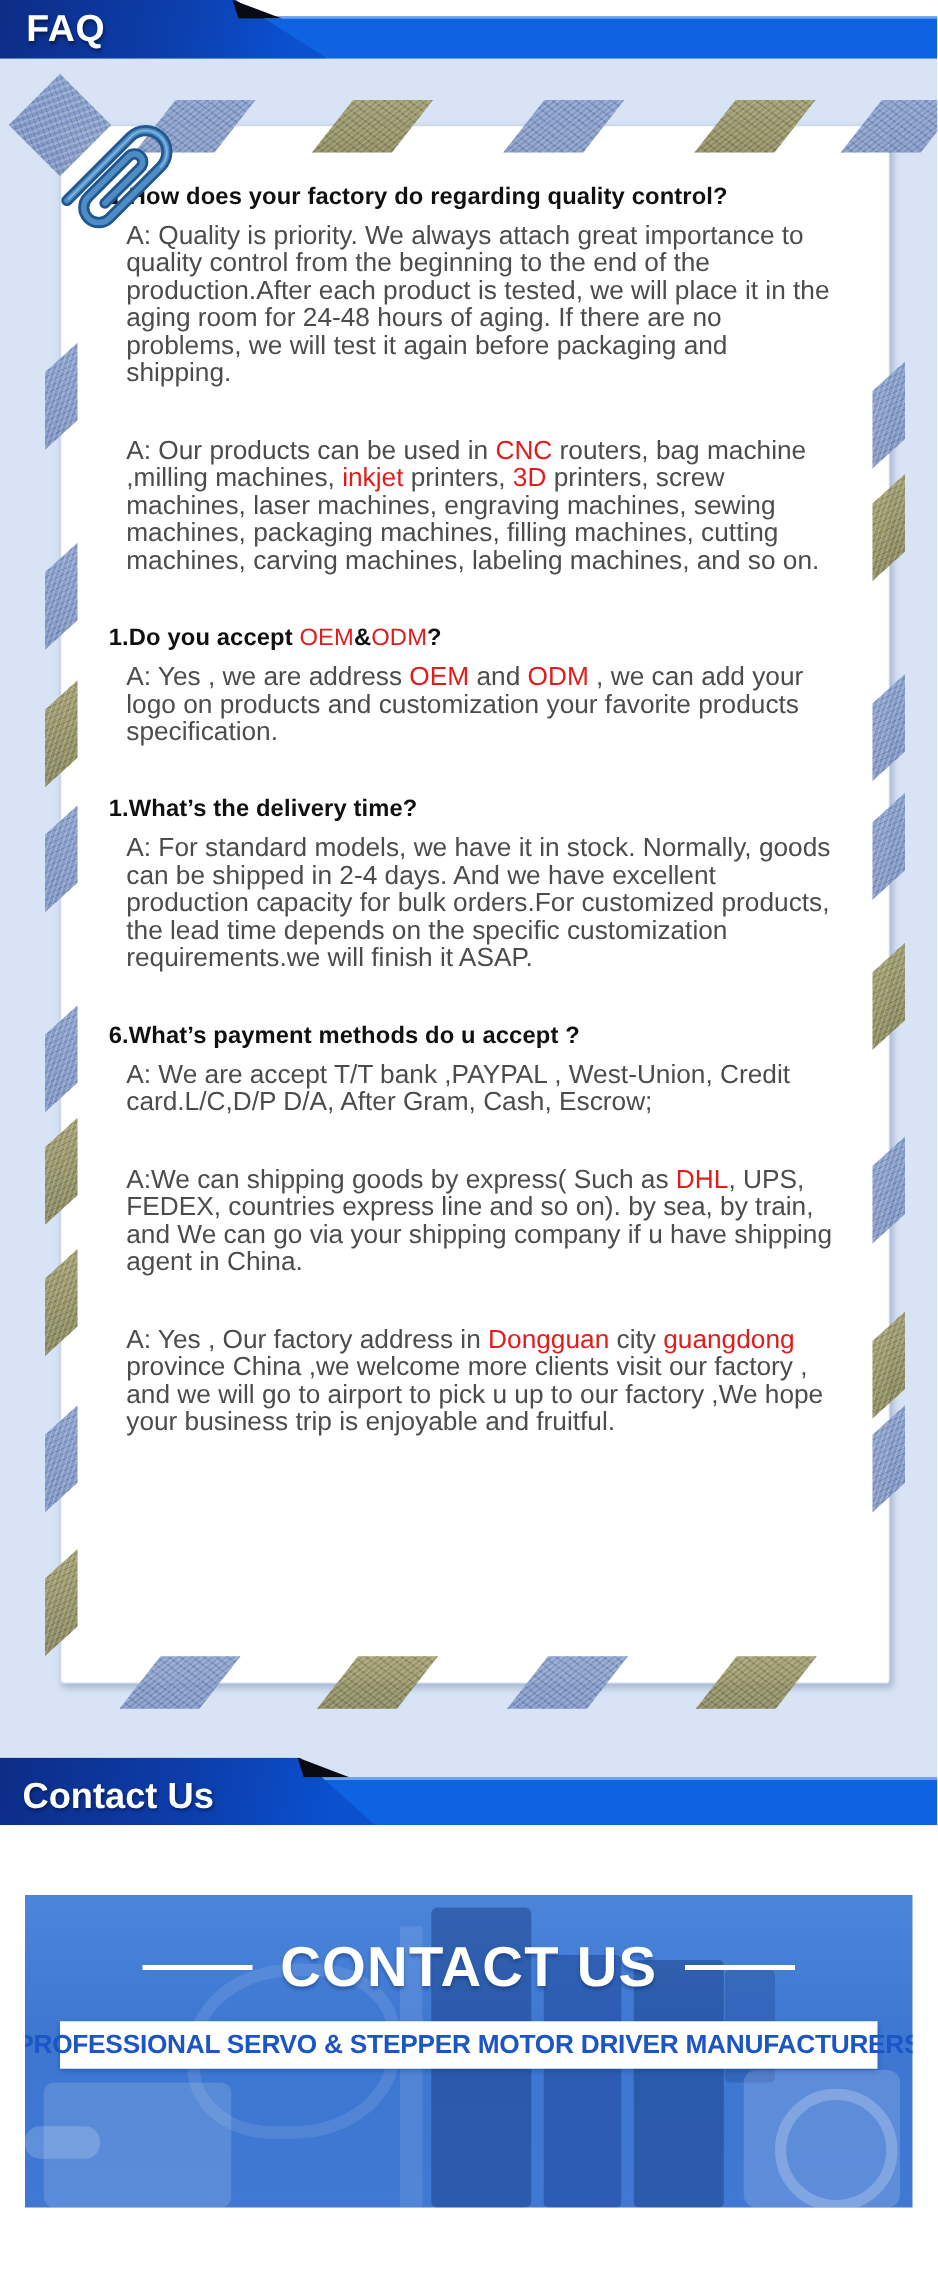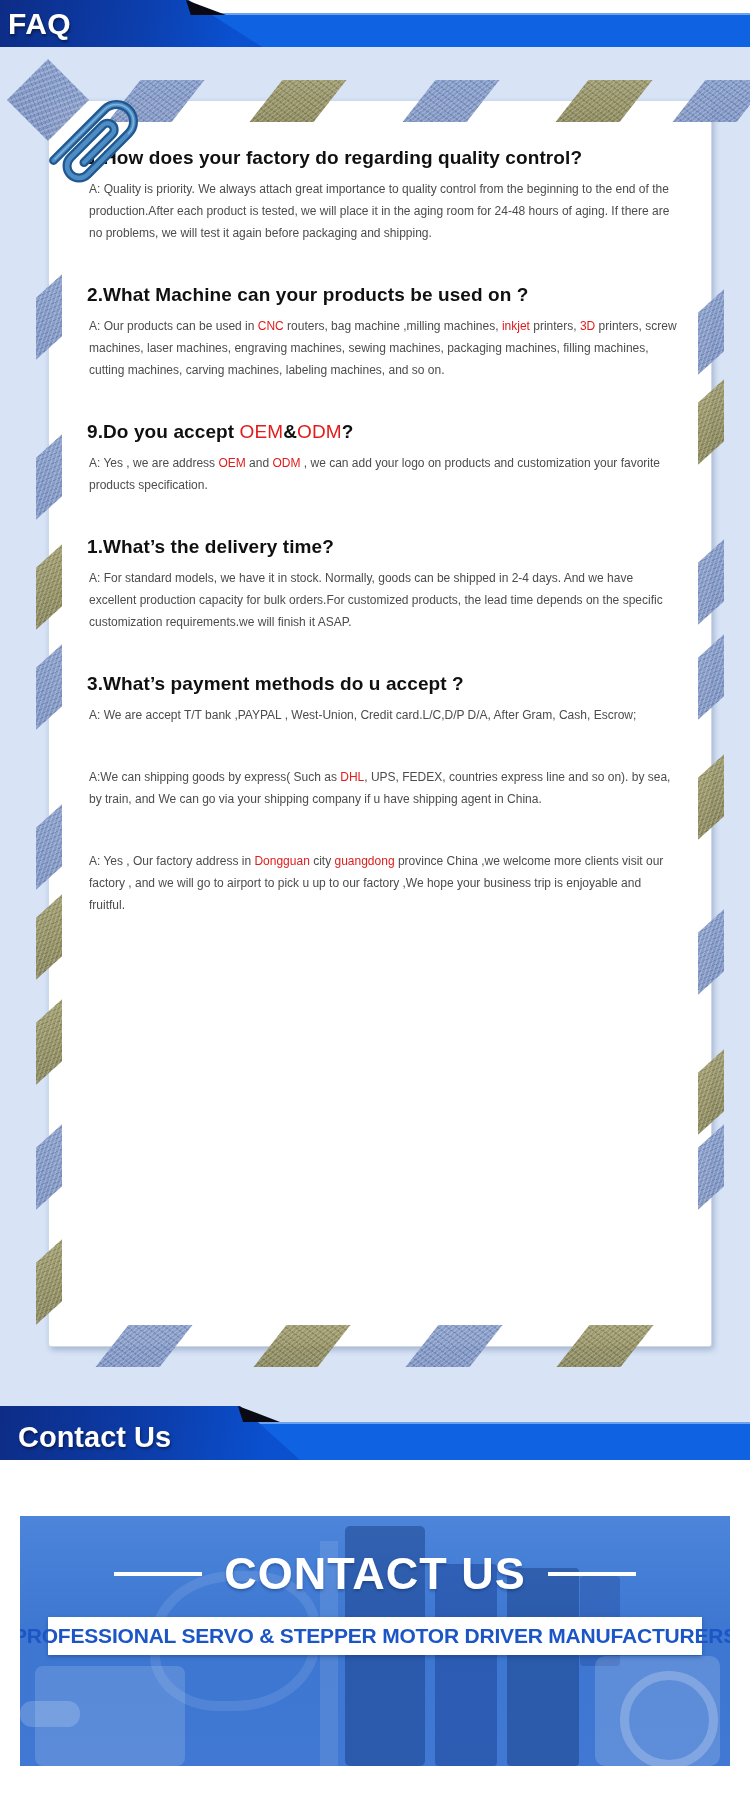--- a/index.html
+++ b/index.html
@@ -16,32 +16,32 @@
   .contact-banner .strip{height:38px;}
   .banner .wedge{position:absolute;left:0;top:0;bottom:0;
                  background:linear-gradient(100deg,var(--banner-dark-blue,#0d2c86) 0%,#0c3fae 55%,#0a50cf 88%);}
   .faq-banner .wedge{width:262px;clip-path:polygon(0 0,72% 0,100% 100%,0 100%);}
   .contact-banner .wedge{width:300px;clip-path:polygon(0 0,80% 0,100% 100%,0 100%);}
   .banner .fold{position:absolute;background:#0a0a14;}
   .faq-banner .fold{left:186px;top:0;width:40px;height:15px;clip-path:polygon(0 0,100% 100%,12% 100%);}
   .contact-banner .fold{left:238px;top:0;width:42px;height:16px;clip-path:polygon(0 0,100% 100%,12% 100%);}
   .banner .banner-title{position:absolute;color:#fff;font-weight:700;
                         text-shadow:1px 2px 3px rgba(0,0,0,.45);}
-  .faq-banner .banner-title{left:8px;top:0;height:61px;line-height:47px;font-size:30px;letter-spacing:.5px;}
+  .faq-banner .banner-title{left:21px;top:0;height:61px;line-height:47px;font-size:30px;letter-spacing:.5px;}
   .contact-banner .banner-title{left:18px;bottom:2px;height:42px;line-height:42px;font-size:29px;}
 
   
   .light{position:relative;width:750px;height:1413px;background:var(--light-blue-bg,#d8e4f6);}
 
   .paper{position:absolute;left:48px;top:53px;width:662px;height:1245px;background:#fff;
          border:1px solid #cdd8ea;border-radius:3px;
          box-shadow:2px 3px 6px rgba(90,110,150,.40);}
   .faq-list{position:absolute;left:38px;right:30px;top:46px;}
   .faq-item h3{font-size:19px;font-weight:700;color:#101010;margin:0 0 9px;letter-spacing:.1px;}
-  .faq-item p{font-size:12px;color:#4c4c4c;line-height:22px;margin:0 2px 40px;}
+  .faq-item p{font-size:21px;color:#4c4c4c;line-height:22px;margin:0 14px 40px;}
   .red{color:var(--red,#e21b1b);font-weight:400;}
 
   
   .tape{position:absolute;width:64px;height:42px;opacity:.92;}
   .tape.v{width:26px;height:62px;}
   .tape.c{width:58px;height:58px;}
   .tape.h{transform:skewX(-38deg);}
   .tape.v{transform:skewY(-42deg);}
   .tape.c{transform:rotate(45deg);}
   .tape.b{background:
@@ -95,33 +95,32 @@
           <path d="M58 118 L58 46 A17 17 0 0 1 92 46 L92 104 A12 12 0 0 1 68 104 L68 58 A6.5 6.5 0 0 1 81 58 L81 98" fill="none" stroke="#4d8cc4" stroke-width="4.5" stroke-linecap="round"></path>
           <path d="M58 116 L58 46 A17 17 0 0 1 92 46" fill="none" stroke="#7fb3dd" stroke-width="1.6" stroke-linecap="round"></path>
         </g>
       </svg>
       <div class="faq-list">
           <div class="faq-item">
             <h3><span>1.How does your factory do regarding quality control?</span></h3>
             <p><span>A: Quality is priority. We always attach great importance to quality control from the beginning to the end of the production.After each product is tested, we will place it in the aging room for 24-48 hours of aging. If there are no problems, we will test it again before packaging and shipping.</span></p>
           </div>
           <div class="faq-item">
-            <h3><span>2.What Machine can your products be used on ?</span></h3>
             <p><span>A: Our products can be used in </span><span class="red">CNC</span><span> routers, bag machine ,milling machines, </span><span class="red">inkjet</span><span> printers, </span><span class="red">3D</span><span> printers, screw machines, laser machines, engraving machines, sewing machines, packaging machines, filling machines, cutting machines, carving machines, labeling machines, and so on.</span></p>
           </div>
           <div class="faq-item">
-            <h3><span>9.Do you accept </span><span class="red">OEM</span><span>&amp;</span><span class="red">ODM</span><span>?</span></h3>
+            <h3><span>1.Do you accept </span><span class="red">OEM</span><span>&amp;</span><span class="red">ODM</span><span>?</span></h3>
             <p><span>A: Yes , we are address </span><span class="red">OEM</span><span> and </span><span class="red">ODM</span><span> , we can add your logo on products and customization your favorite products specification.</span></p>
           </div>
           <div class="faq-item">
             <h3><span>1.What’s the delivery time?</span></h3>
             <p><span>A: For standard models, we have it in stock. Normally, goods can be shipped in 2-4 days. And we have excellent production capacity for bulk orders.For customized products, the lead time depends on the specific customization requirements.we will finish it ASAP.</span></p>
           </div>
           <div class="faq-item">
-            <h3><span>3.What’s payment methods do u accept ?</span></h3>
+            <h3><span>6.What’s payment methods do u accept ?</span></h3>
             <p><span>A: We are accept T/T bank ,PAYPAL , West-Union, Credit card.L/C,D/P D/A, After Gram, Cash, Escrow;</span></p>
           </div>
           <div class="faq-item">
             <p><span>A:We can shipping goods by express( Such as </span><span class="red">DHL</span><span>, UPS, FEDEX, countries express line and so on). by sea, by train, and We can go via your shipping company if u have shipping agent in China.</span></p>
           </div>
           <div class="faq-item">
             <p><span>A: Yes , Our factory address in </span><span class="red">Dongguan</span><span> city </span><span class="red">guangdong</span><span> province China ,we welcome more clients visit our factory , and we will go to airport to pick u up to our factory ,We hope your business trip is enjoyable and fruitful.</span></p>
           </div>
         </div>
     <div class="tape c b" style="left: -30px; top: -30px;"></div>

